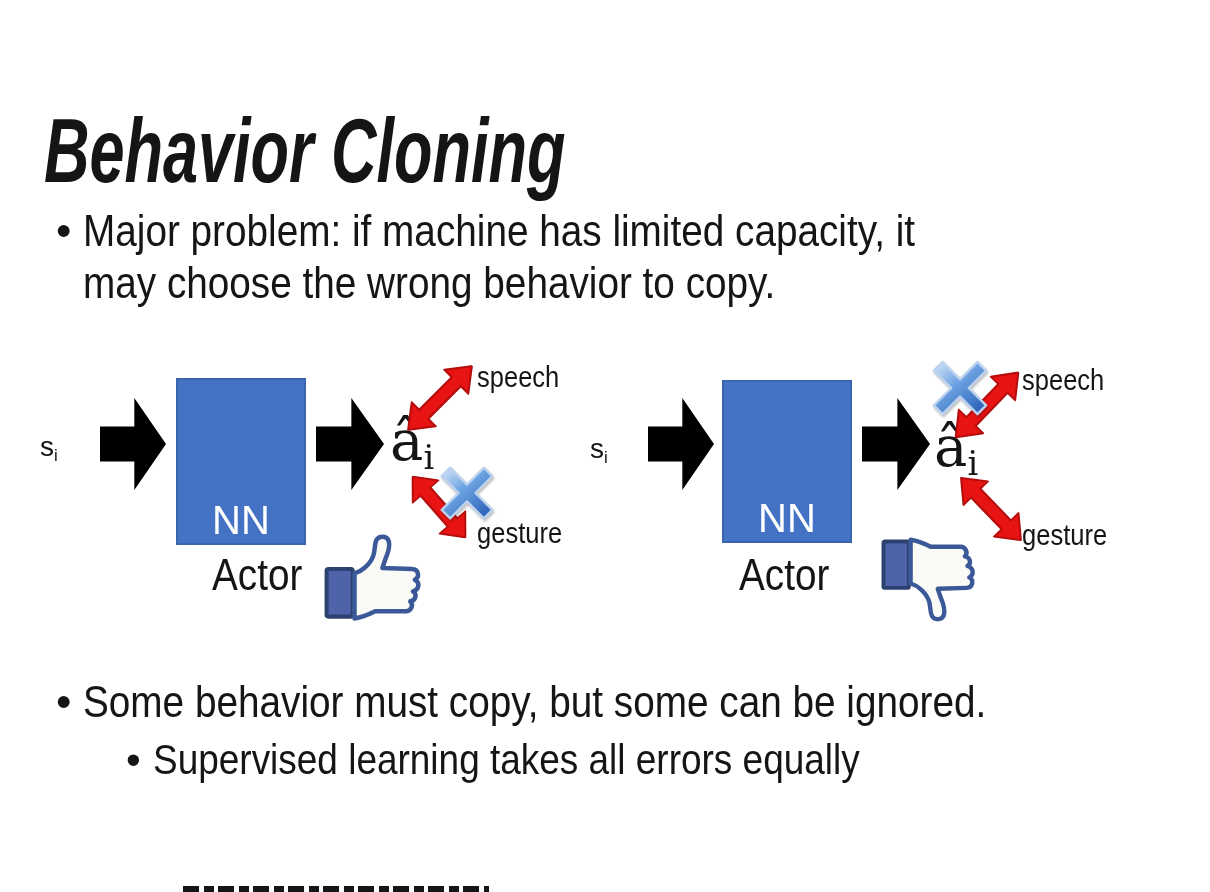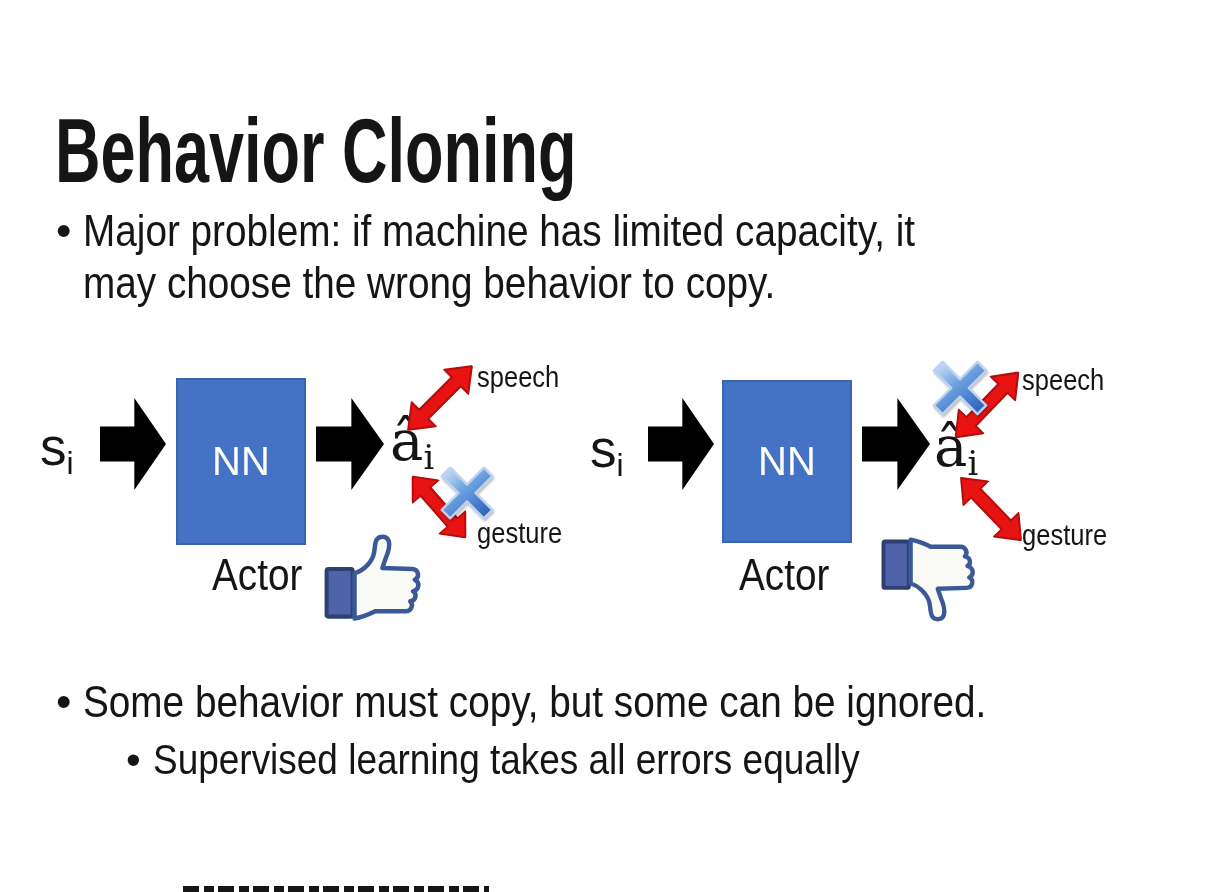--- a/index.html
+++ b/index.html
@@ -5,38 +5,38 @@
   html,body{margin:0;padding:0;background:#fff;}
   .slide{
     position:relative;width:1210px;height:892px;background:#fff;overflow:hidden;
     font-family:"Liberation Sans",sans-serif;color:var(--text,#151515);
   }
   .abs{position:absolute;}
 
   
   .ctext{display:inline-block;transform:scaleX(0.88);transform-origin:0 0;white-space:nowrap;}
 
-  .title{left:55px;top:46px;font-size:90px;line-height:1;}
+  .title{left:44px;top:46px;font-size:90px;line-height:1;font-style:italic;}
   .title .ctext{transform:scaleX(0.70);}
 
   .bullet{display:flex;align-items:flex-start;}
   .bullet .dot{margin-right:12px;}
   .b1{left:56px;top:205px;font-size:44px;line-height:52px;}
   .b2{left:56px;top:676px;font-size:44px;line-height:52px;}
   .bsub{left:126px;top:736px;font-size:42px;line-height:48px;}
 
   .diagram{position:absolute;width:665px;height:315px;}
   .d-left{left:0;top:340px;}
   .d-right{left:545px;top:340px;}
 
-  .state{font-size:53px;line-height:44px;}
+  .state{font-size:28px;line-height:44px;}
   .state sub,.action sub{font-size:0.60em;vertical-align:-0.28em;}
   .nn-box{
     background:var(--nn-box-fill,#4472C4);border:2px solid var(--nn-box-border,#3B64AE);
-    display:flex;align-items:center;justify-content:center;
+    display:flex;align-items:flex-end;justify-content:center;
     color:var(--nn-text,#fff);font-size:40px;box-sizing:border-box;
   }
   .block-arrow{
     background:var(--block-arrow,#000);
     clip-path:polygon(0 31%,52% 31%,52% 0,100% 50%,52% 100%,52% 69%,0 69%);
   }
   .action{font-family:"DejaVu Serif",serif;font-size:56px;line-height:50px;}
   .branch{font-size:29px;line-height:46px;z-index:4;}
   .actor{font-size:44px;line-height:46px;margin-left:18px;}
 

